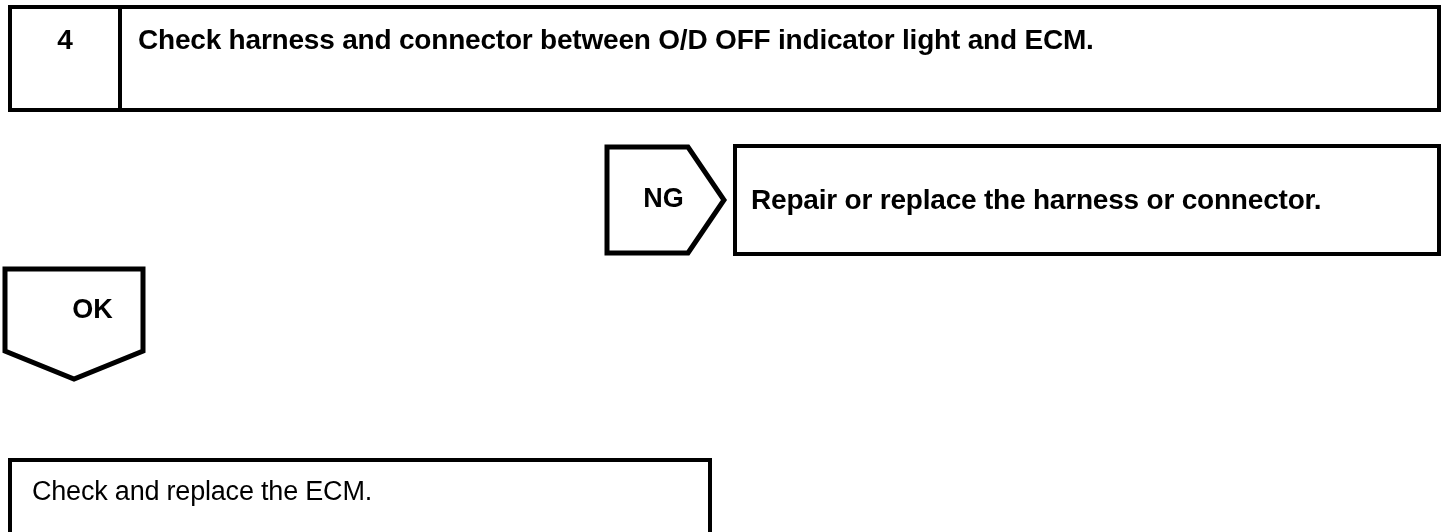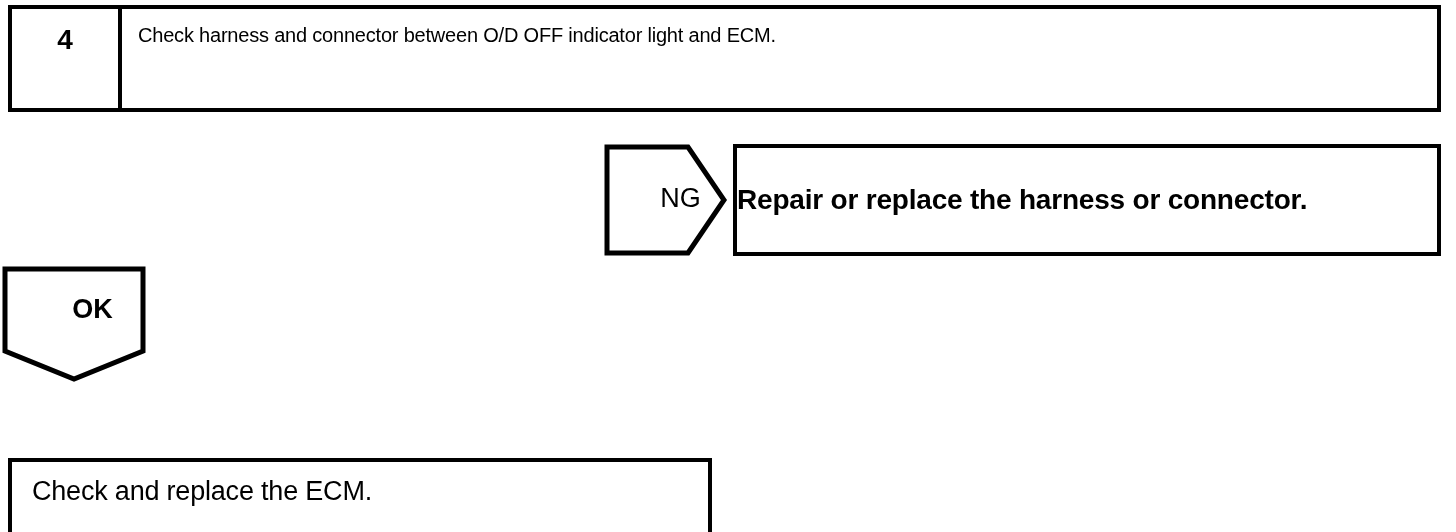--- a/index.html
+++ b/index.html
@@ -36,56 +36,56 @@
     display: flex;
     justify-content: center;
     align-items: flex-start;
     padding-top: 15px;
     font-size: 28px;
     font-weight: 700;
   }
   .step-text-cell {
     flex: 1;
     padding: 15px 18px 0 16px;
-    font-size: 20px;
-    font-weight: 400;
+    font-size: 28px;
+    font-weight: 700;
     letter-spacing: -0.2px;
   }
   
   .ng-shape {
     position: absolute;
     left: 604px;
     top: 144px;
     width: 124px;
     height: 112px;
   }
   .ng-label {
     position: absolute;
     left: 604px;
     top: 144px;
     width: 119px;
     height: 109px;
     display: flex;
     align-items: center;
     justify-content: center;
     font-size: 27px;
-    font-weight: 400;
-    margin-left: 17px;
+    font-weight: 700;
   }
   
   .ng-action-box {
     position: absolute;
     left: 733px;
     top: 144px;
     width: 708px;
     height: 112px;
     border: 4px solid #000000;
     box-sizing: border-box;
     display: flex;
     align-items: center;
+    padding-left: 14px;
     font-size: 28px;
     font-weight: 700;
     letter-spacing: -0.2px;
     background: #ffffff;
   }
   
   .ok-shape {
     position: absolute;
     left: 2px;
     top: 266px;

